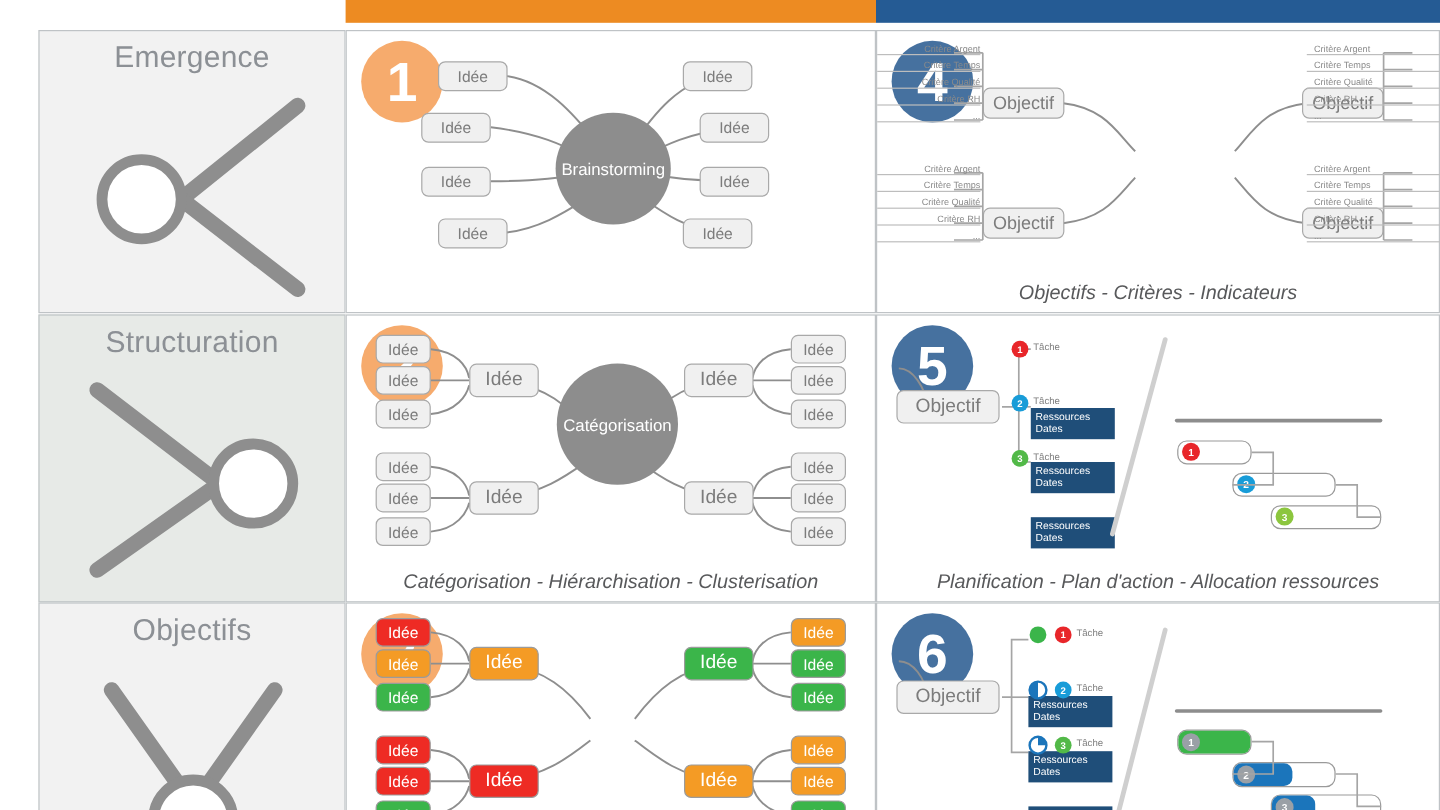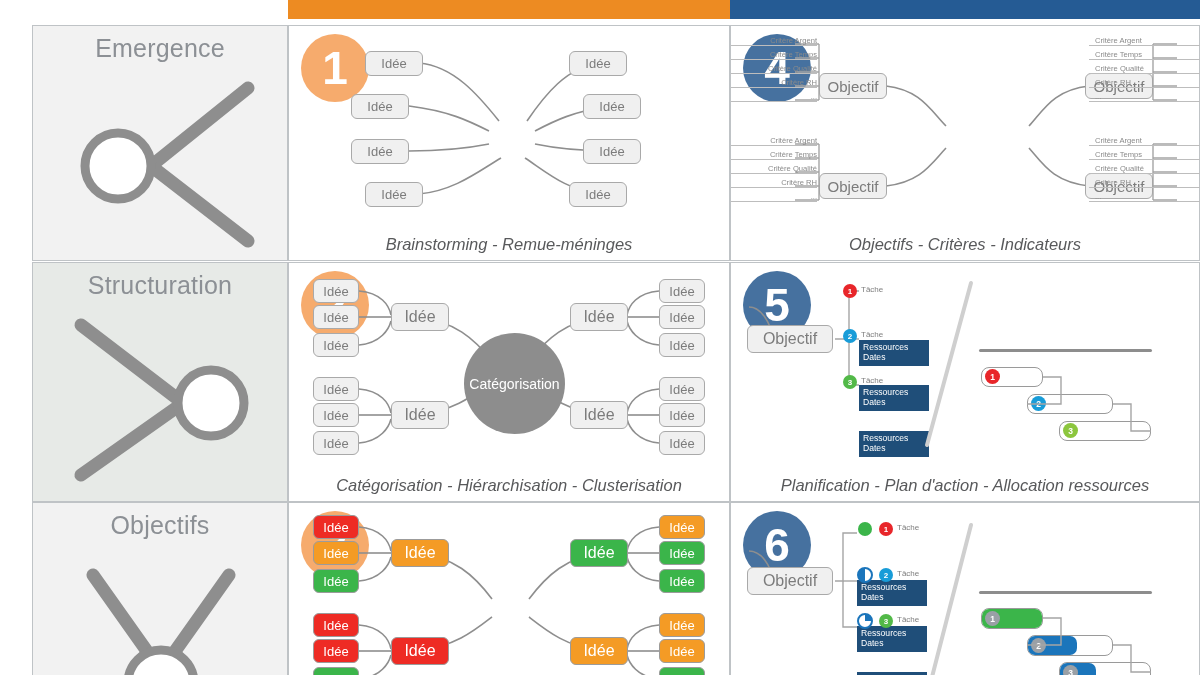--- a/index.html
+++ b/index.html
@@ -108,32 +108,32 @@
       <path class="ln" d="M130,37 C165,40 190,70 210,95"></path>
       <path class="ln" d="M120,80 C160,85 180,95 200,105"></path>
       <path class="ln" d="M120,125 C160,125 180,122 200,118"></path>
       <path class="ln" d="M130,168 C165,165 190,145 212,132"></path>
       <path class="ln" d="M312,37 C278,40 255,70 238,95"></path>
       <path class="ln" d="M322,80 C285,85 265,95 246,105"></path>
       <path class="ln" d="M322,125 C285,125 265,122 246,118"></path>
       <path class="ln" d="M312,168 C278,165 256,145 236,132"></path>
     </svg>
 
+    <div class="hub" style="left:174px;top:68px;width:96px;height:93px;font-size:14px;">Brainstorming</div>
 
     <div class="pill" style="left:76px;top:25px;width:58px;height:25px;">Idée</div>
     <div class="pill" style="left:62px;top:68px;width:58px;height:25px;">Idée</div>
     <div class="pill" style="left:62px;top:113px;width:58px;height:25px;">Idée</div>
     <div class="pill" style="left:76px;top:156px;width:58px;height:25px;">Idée</div>
 
     <div class="pill" style="left:280px;top:25px;width:58px;height:25px;">Idée</div>
     <div class="pill" style="left:294px;top:68px;width:58px;height:25px;">Idée</div>
     <div class="pill" style="left:294px;top:113px;width:58px;height:25px;">Idée</div>
     <div class="pill" style="left:280px;top:156px;width:58px;height:25px;">Idée</div>
 
-    <div class="caption">Brainstorming - Remue-méninges</div>
   </div>
 
   <div class="cell rightcell" style="left:730px;top:25px;width:470px;height:236px;">
 
     <div class="numbubble nb-blue" style="left:12px;top:8px;width:68px;height:68px;">4</div>
 
     <svg width="470" height="236">
       <path class="ln" d="M155,60 C190,64 200,85 215,100"></path>
       <path class="ln" d="M155,160 C190,156 200,138 215,122"></path>
       <path class="ln" d="M358,60 C322,64 312,85 298,100"></path>
@@ -205,21 +205,21 @@
 
       <path class="ln" d="M370,28 C348,30 340,42 338,52"></path>
       <path class="ln" d="M370,54 L338,54"></path>
       <path class="ln" d="M370,82 C348,80 340,66 338,58"></path>
 
       <path class="ln" d="M370,126 C348,128 340,140 338,150"></path>
       <path class="ln" d="M370,152 L338,152"></path>
       <path class="ln" d="M370,180 C348,178 340,164 338,156"></path>
     </svg>
 
-    <div class="hub" style="left:175px;top:70px;width:101px;height:101px;font-size:14px;text-align:center;">Catégorisation</div>
+    <div class="hub" style="left:175px;top:40px;width:101px;height:101px;font-size:14px;text-align:center;">Catégorisation</div>
 
     <div class="pill big" style="left:102px;top:40px;width:58px;height:28px;">Idée</div>
     <div class="pill" style="left:24px;top:16px;width:46px;height:24px;">Idée</div>
     <div class="pill" style="left:24px;top:42px;width:46px;height:24px;">Idée</div>
     <div class="pill" style="left:24px;top:70px;width:46px;height:24px;">Idée</div>
 
     <div class="pill big" style="left:102px;top:138px;width:58px;height:28px;">Idée</div>
     <div class="pill" style="left:24px;top:114px;width:46px;height:24px;">Idée</div>
     <div class="pill" style="left:24px;top:140px;width:46px;height:24px;">Idée</div>
     <div class="pill" style="left:24px;top:168px;width:46px;height:24px;">Idée</div>

